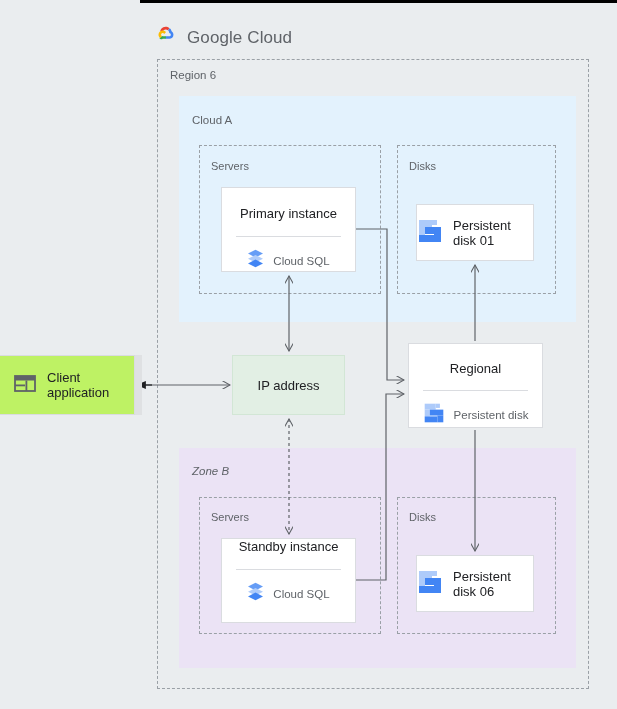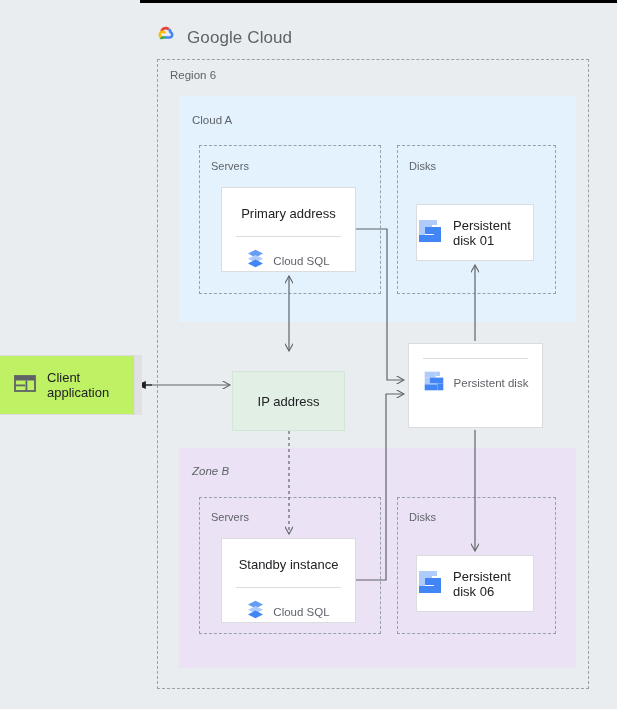--- a/index.html
+++ b/index.html
@@ -134,21 +134,21 @@
   }
 
   
   .card-primary { left: 221px; top: 187px; width: 135px; height: 85px; }
   .card-primary .card-title { margin-top: 18px; }
   .card-primary .card-divider { margin: 15px 14px 0 14px; }
   .card-primary .card-sub { margin-top: 12px; }
 
   
   .card-standby { left: 221px; top: 538px; width: 135px; height: 85px; }
-  .card-standby .card-title { margin-top: 18px; }
+  .card-standby .card-title { }
   .card-standby .card-divider { margin: 15px 14px 0 14px; }
   .card-standby .card-sub { margin-top: 12px; }
 
   
   .card-pd {
     width: 118px;
     height: 57px;
     display: flex;
     align-items: center;
     gap: 10px;
@@ -173,21 +173,20 @@
     left: 232px;
     top: 355px;
     width: 113px;
     height: 60px;
     background: #e2efe4;
     border: 1px solid #d2e6d5;
     box-sizing: border-box;
     display: flex;
     align-items: center;
     justify-content: center;
-    margin-top: 16px;
   }
   .card-ip span {
     font-size: 13px;
     color: #202124;
   }
 
   
   .client-shadow {
     position: absolute;
     left: 128px;
@@ -301,21 +300,21 @@
   <g>
     <line x1="475" y1="341" x2="475" y2="265" stroke="#5f6368" stroke-width="1.2" marker-end="url(#arrow-open)"></line>
   </g>
 
   <g>
     <line x1="475" y1="430" x2="475" y2="551" stroke="#5f6368" stroke-width="1.2" marker-end="url(#arrow-open)"></line>
   </g>
 </svg>
 
 <div class="card card-primary">
-  <div class="card-title">Primary address</div>
+  <div class="card-title">Primary instance</div>
   <div class="card-divider"></div>
   <div class="card-sub">
     <span>
       <svg width="17" height="19" viewBox="0 0 17 19" aria-hidden="true">
         <path d="M8.5 0.8 L16 4.6 L8.5 8.4 L1 4.6 Z" fill="#669df6"></path>
         <path d="M8.5 6.0 L16 9.8 L8.5 13.6 L1 9.8 Z" fill="#aecbfa"></path>
         <path d="M8.5 10.6 L16 14.4 L8.5 18.2 L1 14.4 Z" fill="#4285f4"></path>
       </svg>
     </span>
     <span class="card-sub-label">Cloud SQL</span>
@@ -365,20 +364,21 @@
       <rect x="15" y="2" width="5" height="5" fill="#aecbfa"></rect>
     </svg>
   </span>
   <span class="card-pd-label">
     <span>Persistent</span><br>
     <span>disk 06</span>
   </span>
 </div>
 
 <div class="card card-regional">
+  <div class="card-title">Regional</div>
   <div class="card-divider"></div>
   <div class="card-sub">
     <span>
       <svg width="22" height="22" viewBox="0 0 26 26" aria-hidden="true">
         <rect x="2" y="2" width="13" height="7" fill="#aecbfa"></rect>
         <rect x="2" y="9" width="6" height="8" fill="#aecbfa"></rect>
         <rect x="8" y="9" width="16" height="7" fill="#4285f4"></rect>
         <rect x="17" y="16" width="7" height="8" fill="#4285f4"></rect>
         <rect x="2" y="17" width="15" height="7" fill="#4285f4"></rect>
         <rect x="15" y="2" width="5" height="5" fill="#aecbfa"></rect>

